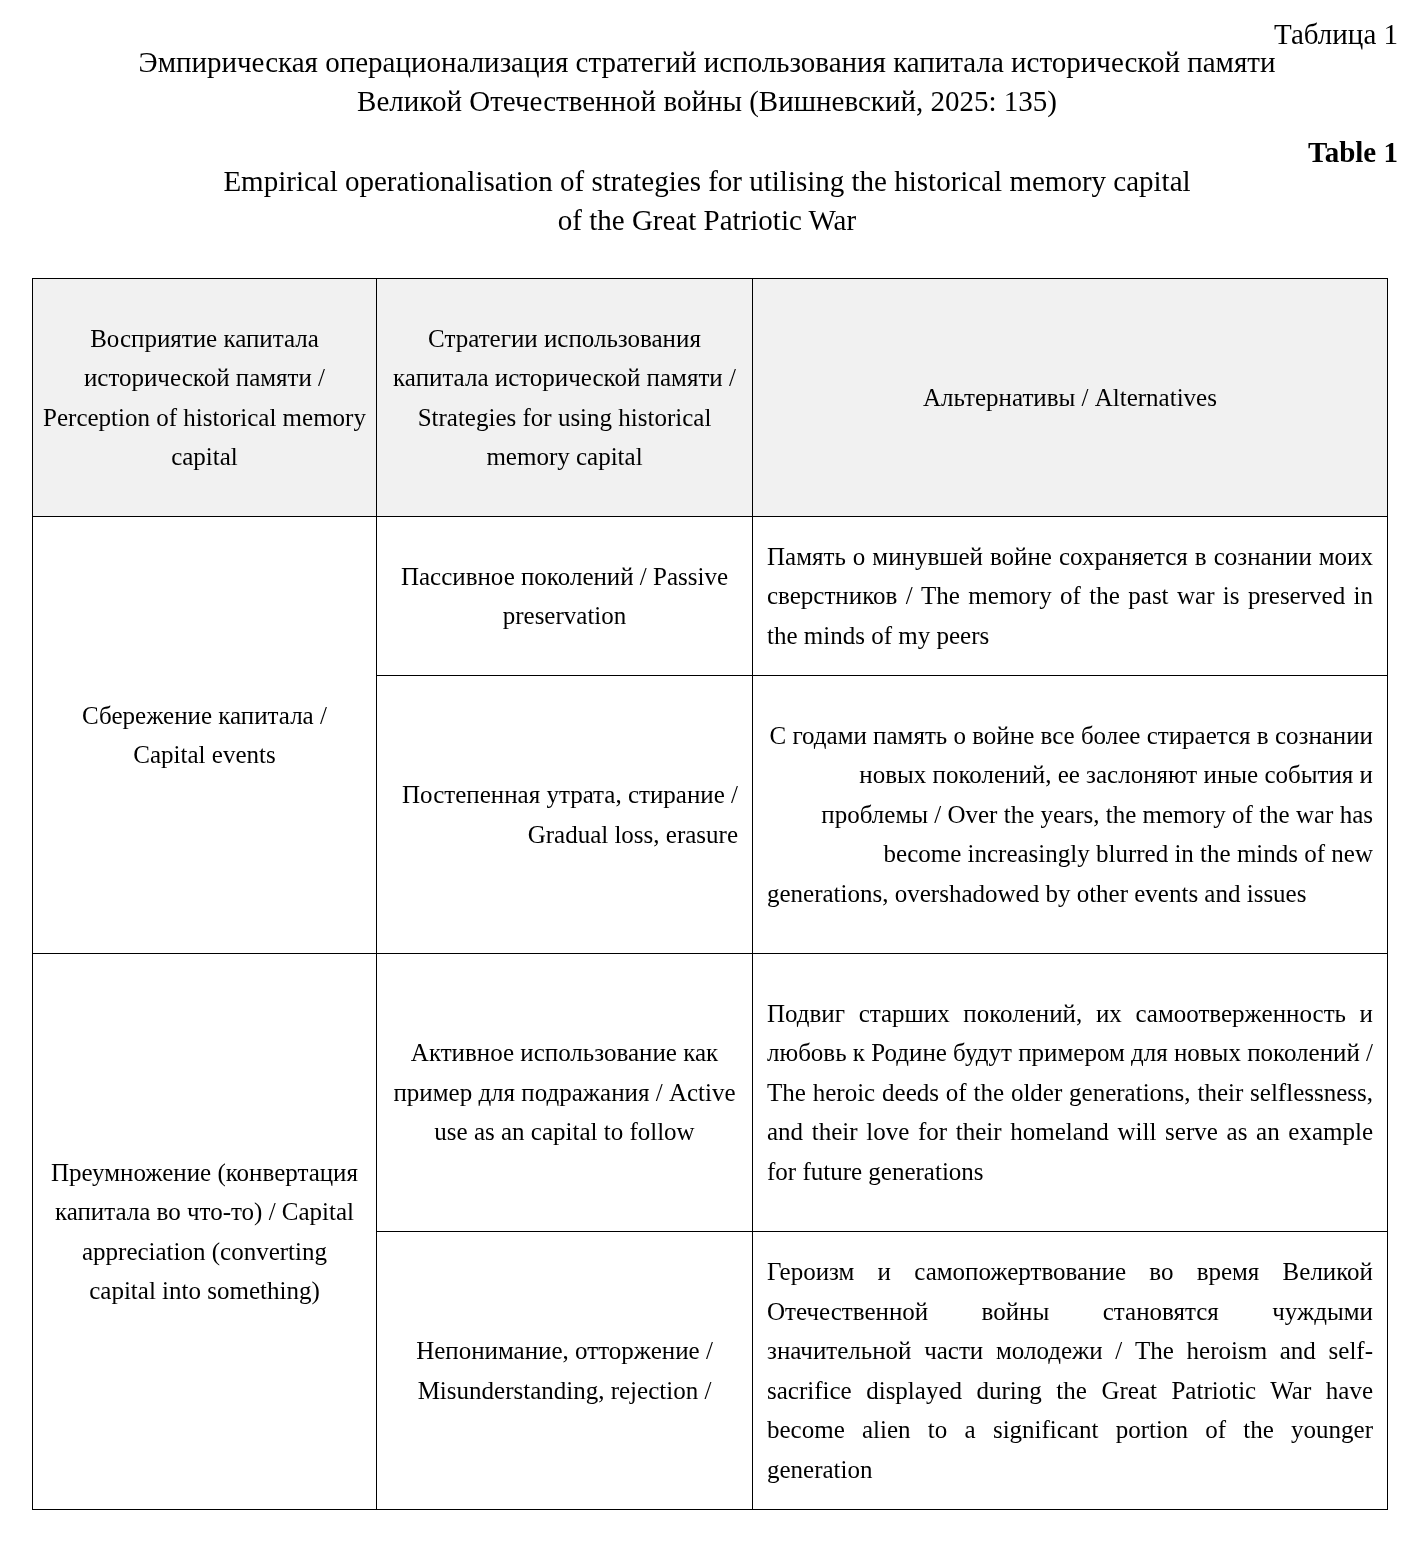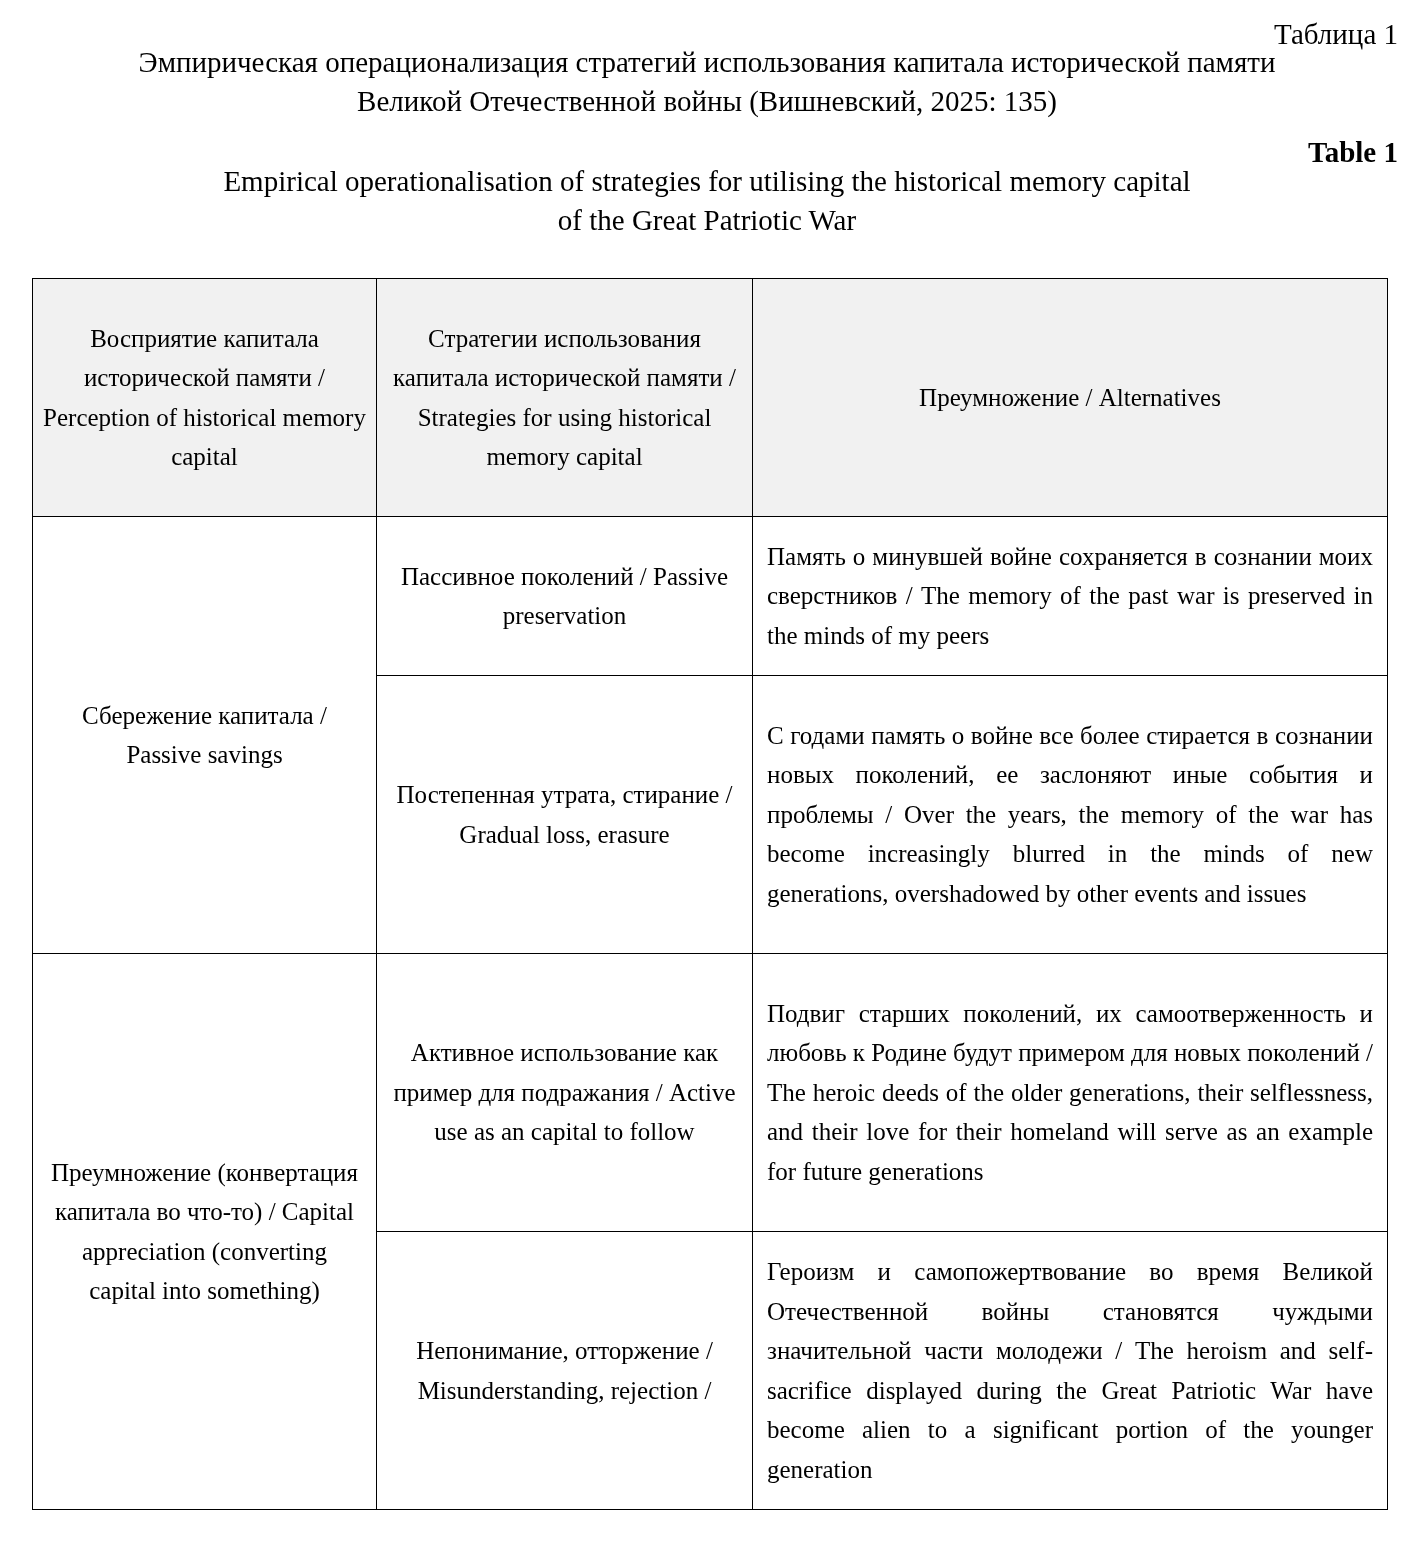--- a/index.html
+++ b/index.html
@@ -62,21 +62,21 @@
   col.c1 { width: 344px; }
   col.c2 { width: 376px; }
   col.c3 { width: 635px; }
   td.center { text-align: center; padding: 0 10px; }
   td.justify {
     text-align: justify;
     text-align-last: left;
     padding: 0 14px 0 15px;
   }
   tr.r1 td { height: 158px; }
-  tr.r2 td { height: 277px; }
+  tr.r2 td { height: 277px; text-align: right; }
   tr.r3 td { height: 277px; }
   tr.r4 td { height: 277px; }
 </style>
 </head>
 <body>
 
 <div class="caption-right" id="ru-table-label">Таблица 1</div>
 <div class="caption-center" id="ru-title-1">Эмпирическая операционализация стратегий использования капитала исторической памяти</div>
 <div class="caption-center" id="ru-title-2">Великой Отечественной войны (Вишневский, 2025: 135)</div>
 <div class="caption-right" id="en-table-label">Table 1</div>
@@ -86,26 +86,26 @@
 <table class="memory-table">
   <colgroup>
     <col class="c1">
       <col class="c2">
       <col class="c3">
   </colgroup>
   <thead>
     <tr>
       <th>Восприятие капитала исторической памяти / Perception of historical memory capital</th>
       <th>Стратегии использования капитала исторической памяти / Strategies for using historical memory capital</th>
-      <th>Преумножение / Alternatives</th>
+      <th>Альтернативы / Alternatives</th>
     </tr>
   </thead>
   <tbody>
     <tr class="r1">
-      <td rowspan="2" class="center">Сбережение капитала / Passive savings</td>
+      <td rowspan="2" class="center">Сбережение капитала / Capital events</td>
       <td class="center">Пассивное поколений / Passive preservation</td>
       <td class="justify">Память о минувшей войне сохраняется в сознании моих сверстников / The memory of the past war is preserved in the minds of my peers</td>
     </tr>
     <tr class="r2">
       <td class="center">Постепенная утрата, стирание / Gradual loss, erasure</td>
       <td class="justify">С годами память о войне все более стирается в сознании новых поколений, ее заслоняют иные события и проблемы / Over the years, the memory of the war has become increasingly blurred in the minds of new generations, overshadowed by other events and issues</td>
     </tr>
     <tr class="r3">
       <td rowspan="2" class="center">Преумножение (конвертация капитала во что-то) / Capital appreciation (converting capital into something)</td>
       <td class="center">Активное использование как пример для подражания / Active use as an capital to follow</td>

